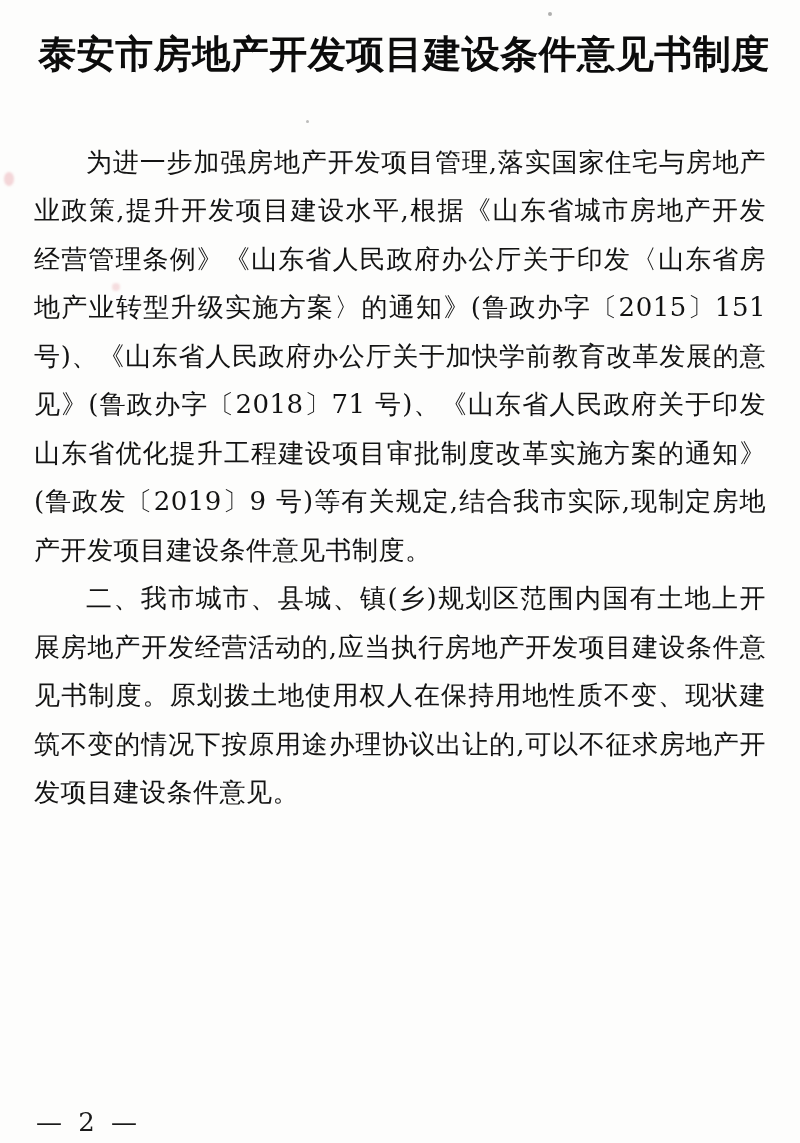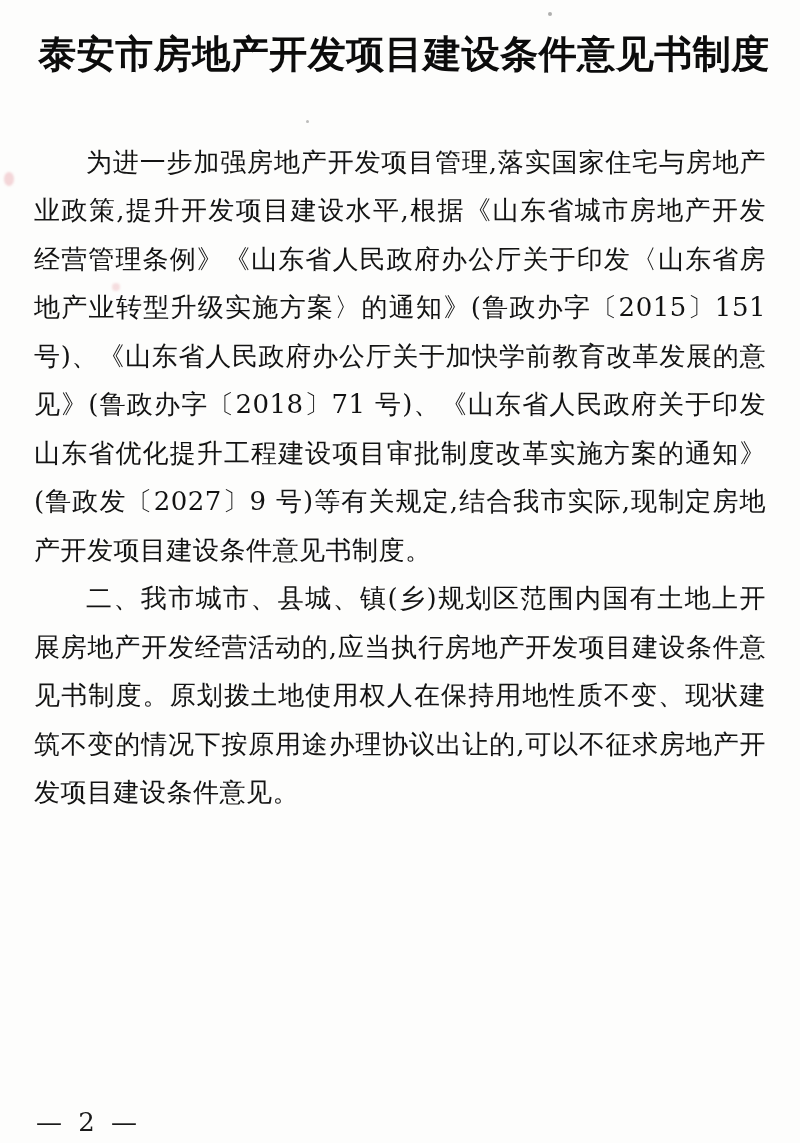--- a/index.html
+++ b/index.html
@@ -66,21 +66,21 @@
   .artifact.a4 { left: 306px; top: 120px; width: 3px;  height: 3px;  background: rgba(90,90,90,0.4); }
 </style>
 </head>
 <body>
 
 <div class="page">
 
   <h1 class="doc-title">泰安市房地产开发项目建设条件意见书制度</h1>
 
   <div class="doc-body">
-    <p>为进一步加强房地产开发项目管理,落实国家住宅与房地产业政策,提升开发项目建设水平,根据《山东省城市房地产开发经营管理条例》《山东省人民政府办公厅关于印发〈山东省房地产业转型升级实施方案〉的通知》(鲁政办字〔2015〕151 号)、《山东省人民政府办公厅关于加快学前教育改革发展的意见》(鲁政办字〔2018〕71 号)、《山东省人民政府关于印发山东省优化提升工程建设项目审批制度改革实施方案的通知》(鲁政发〔2027〕9 号)等有关规定,结合我市实际,现制定房地产开发项目建设条件意见书制度。</p>
+    <p>为进一步加强房地产开发项目管理,落实国家住宅与房地产业政策,提升开发项目建设水平,根据《山东省城市房地产开发经营管理条例》《山东省人民政府办公厅关于印发〈山东省房地产业转型升级实施方案〉的通知》(鲁政办字〔2015〕151 号)、《山东省人民政府办公厅关于加快学前教育改革发展的意见》(鲁政办字〔2018〕71 号)、《山东省人民政府关于印发山东省优化提升工程建设项目审批制度改革实施方案的通知》(鲁政发〔2019〕9 号)等有关规定,结合我市实际,现制定房地产开发项目建设条件意见书制度。</p>
     <p>二、我市城市、县城、镇(乡)规划区范围内国有土地上开展房地产开发经营活动的,应当执行房地产开发项目建设条件意见书制度。原划拨土地使用权人在保持用地性质不变、现状建筑不变的情况下按原用途办理协议出让的,可以不征求房地产开发项目建设条件意见。</p>
   </div>
 
   <div class="page-footer">— 2 —</div>
 
   <div class="artifact a1"></div>
   <div class="artifact a2"></div>
   <div class="artifact a3"></div>
   <div class="artifact a4"></div>
 

